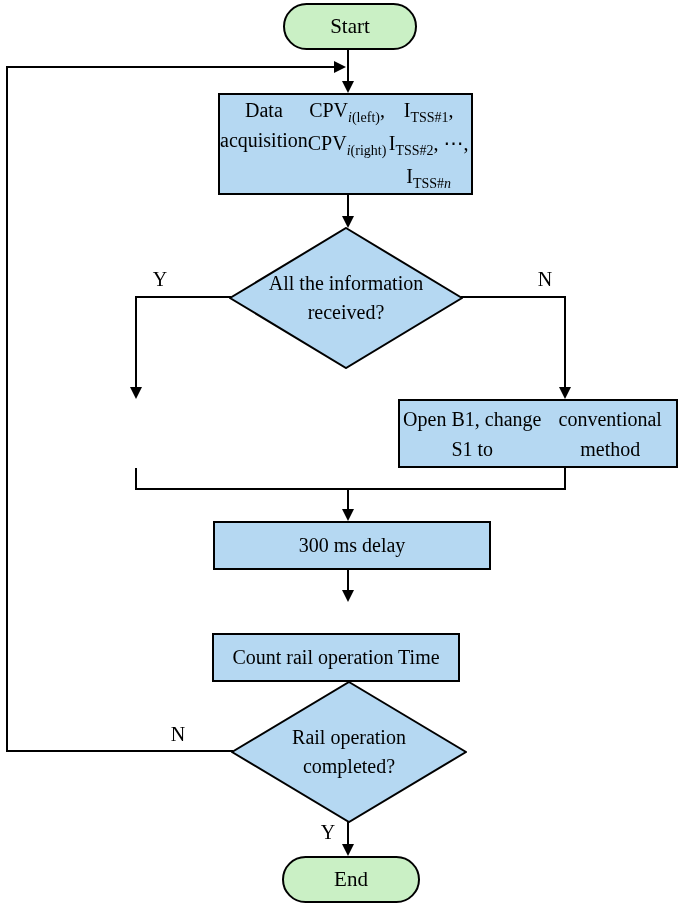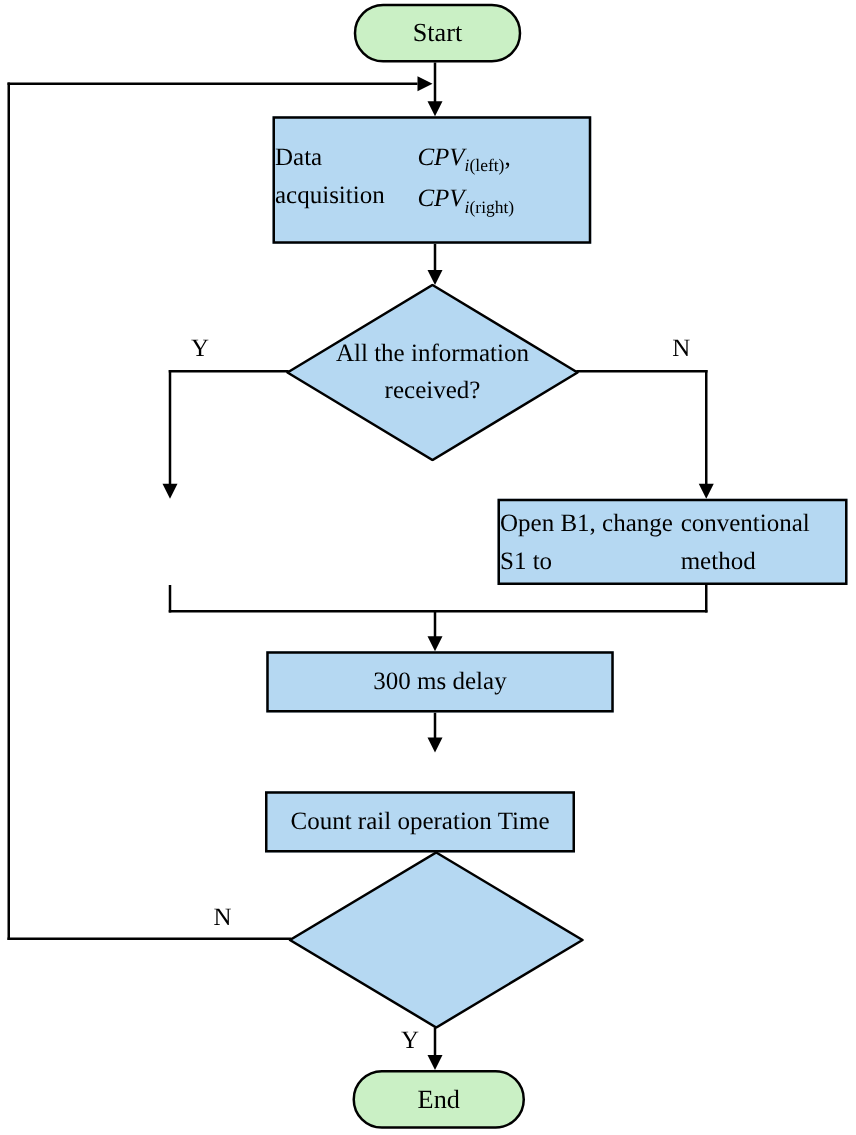--- a/index.html
+++ b/index.html
@@ -2,38 +2,38 @@
 <html><head>
 <meta charset="utf-8">
 <style>
   html,body { margin:0; padding:0; background:#ffffff; }
   .canvas {
     position:relative; width:685px; height:908px; background:#ffffff;
     font-family:"Liberation Serif", serif; color:#000;
     overflow:hidden;
   }
   .node { position:absolute; box-sizing:border-box; display:flex;
-          align-items:center; justify-content:center; }
+          align-items:center; justify-content:center; text-align:center; }
   .terminal { background:#caf0c5; border:2px solid #000; border-radius:24px;
               font-size:21px; }
   .process  { background:#b5d8f2; border:2px solid #000; font-size:20px; }
   .process .stack { display:flex; flex-direction:row; line-height:30px; }
   .dec-text { position:absolute; display:flex; flex-direction:column;
               align-items:center; justify-content:center; text-align:left;
               font-size:20px; line-height:29px; }
   .line { position:absolute; background:#000; }
   .arr-down  { position:absolute; width:0; height:0;
                border-left:6px solid transparent; border-right:6px solid transparent;
                border-top:12px solid #000; }
   .arr-right { position:absolute; width:0; height:0;
                border-top:6px solid transparent; border-bottom:6px solid transparent;
                border-left:12px solid #000; }
   .edge-label { position:absolute; font-size:20px; width:24px; height:24px;
                 display:flex; align-items:center; justify-content:center; }
-  .vars { font-style:italic; }
+  .vars { }
   .subsc { font-size:14px; position:relative; bottom:-5px; letter-spacing:0; }
   .subsc .it { font-style:italic; }
   .dsvg { position:absolute; }
 </style>
 </head>
 <body>
 
 <div class="canvas">
 
   <div class="line" style="left:347px; top:50px; width:2px; height:32px;"></div>
@@ -78,20 +78,21 @@
   <div class="edge-label" style="left:316px; top:820px;">Y</div>
 
   <div class="node terminal" style="left:283px; top:3px; width:134px; height:47px;">
     <span>Start</span>
   </div>
 
   <div class="node process" style="left:218px; top:93px; width:255px; height:102px;">
     <div class="stack">
       <div>Data acquisition</div>
       <div><span class="vars">CPV</span><span class="subsc"><span class="it">i</span><span>(left)</span></span><span>, </span><span class="vars">CPV</span><span class="subsc"><span class="it">i</span><span>(right)</span></span></div>
+      <div><span class="vars">I</span><span class="subsc">TSS#1</span><span>, </span><span class="vars">I</span><span class="subsc">TSS#2</span><span>, </span><span>⋯</span><span>, </span><span class="vars">I</span><span class="subsc"><span>TSS#</span><span class="it">n</span></span></div>
     </div>
   </div>
 
   <svg class="dsvg" style="left:229px; top:227px;" width="234" height="142">
     <polygon points="117,1 233,71 117,141 1,71" stroke="#000" stroke-width="2" fill="#b5d8f2"></polygon>
   </svg>
   <div class="dec-text" style="left:229px; top:227px; width:234px; height:142px;">
     <div>All the information</div>
     <div>received?</div>
   </div>
@@ -108,18 +109,22 @@
     <span>300 ms delay</span>
   </div>
 
   <div class="node process" style="left:212px; top:602px; width:248px; height:49px;margin-top:31px;">
     <span>Count rail operation Time</span>
   </div>
 
   <svg class="dsvg" style="left:231px; top:681px;" width="236" height="142">
     <polygon points="118,1 235,71 118,141 1,71" stroke="#000" stroke-width="2" fill="#b5d8f2"></polygon>
   </svg>
+  <div class="dec-text" style="left:231px; top:681px; width:236px; height:142px;">
+    <div>Rail operation</div>
+    <div>completed?</div>
+  </div>
 
   <div class="node terminal" style="left:282px; top:856px; width:138px; height:47px;">
     <span>End</span>
   </div>
 
 </div>
 
 </body></html>

